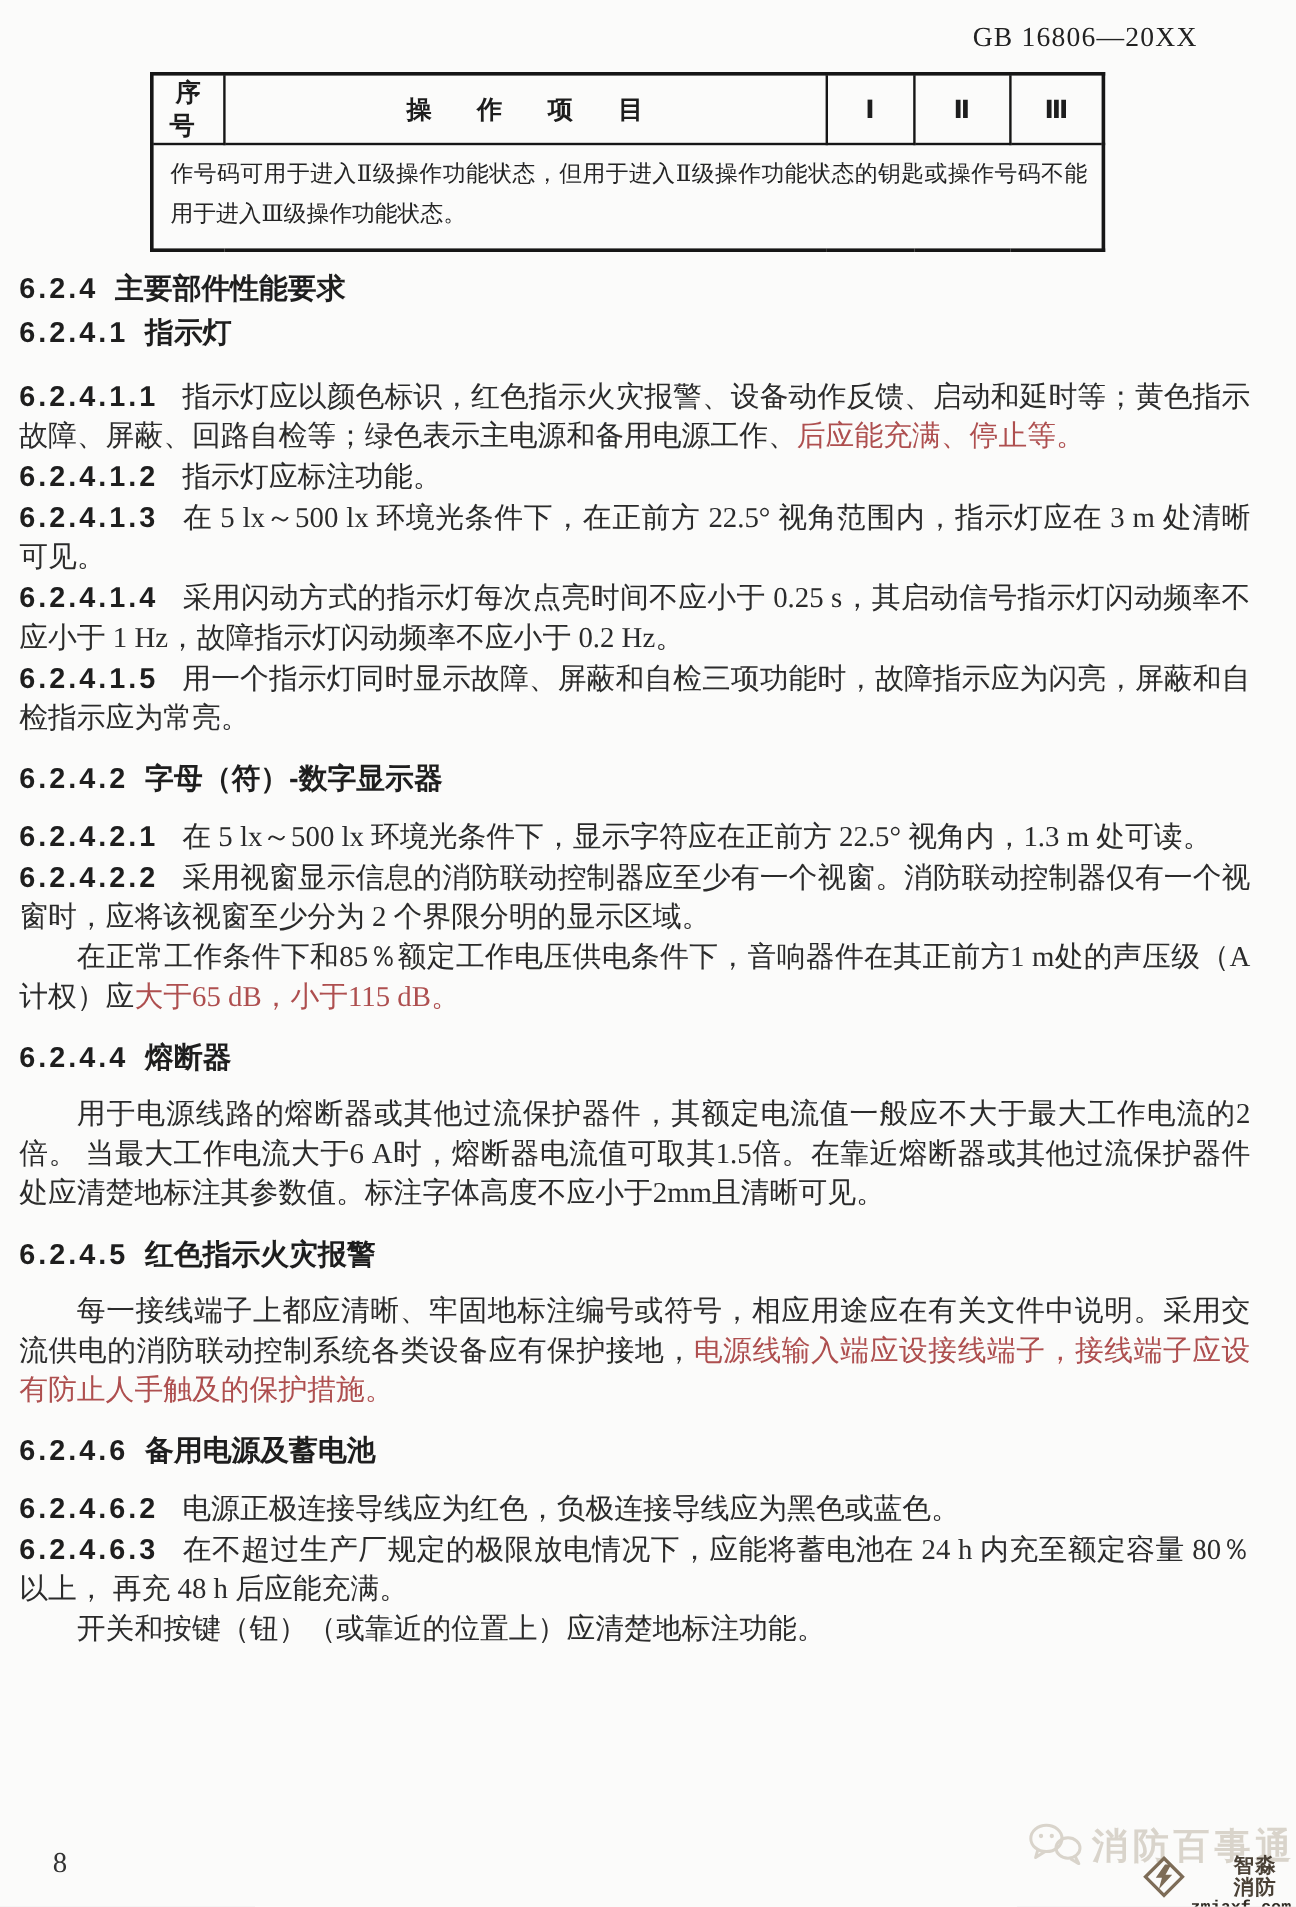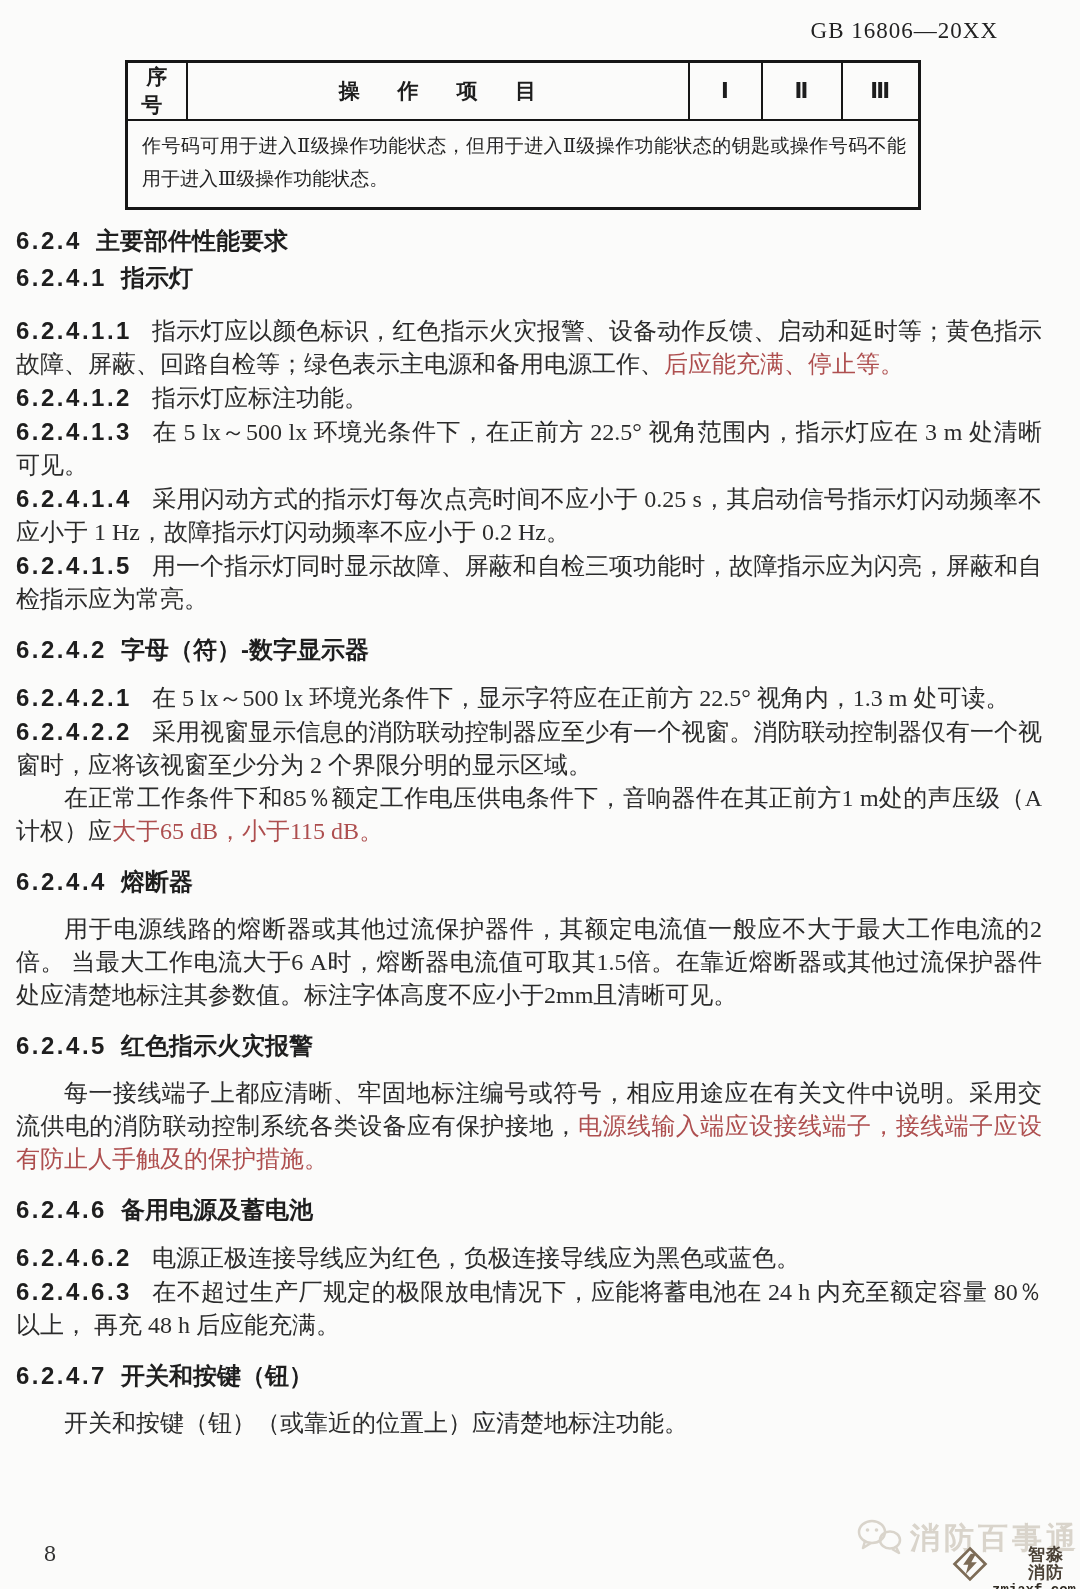--- a/index.html
+++ b/index.html
@@ -219,23 +219,20 @@
 
 
     <p class="c">
       <span class="num">6.2.4.6.2</span><span>电源正极连接导线应为红色，负极连接导线应为黑色或蓝色。</span>
     </p>
 
     <p class="c">
       <span class="num">6.2.4.6.3</span><span>在不超过生产厂规定的极限放电情况下，应能将蓄电池在 24 h 内充至额定容量 80％以上， 再充 48 h 后应能充满。</span>
     </p>
 
-    <p class="h">
-      <span class="num">6.2.4.7</span><span>开关和按键（钮）</span>
-    </p>
 
     <p class="p">
       <span>开关和按键（钮）（或靠近的位置上）应清楚地标注功能。</span>
     </p>
 
   </div>
 
   <div class="page-number">8</div>
 
   <div class="wm-brand-row">

